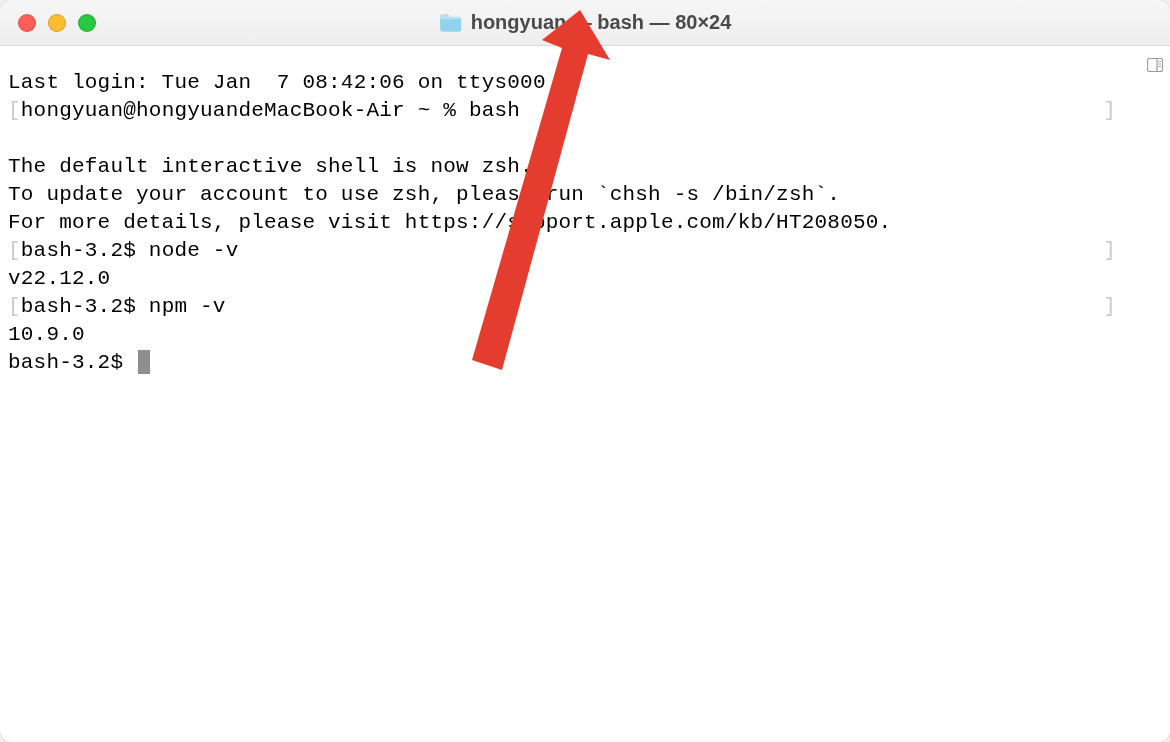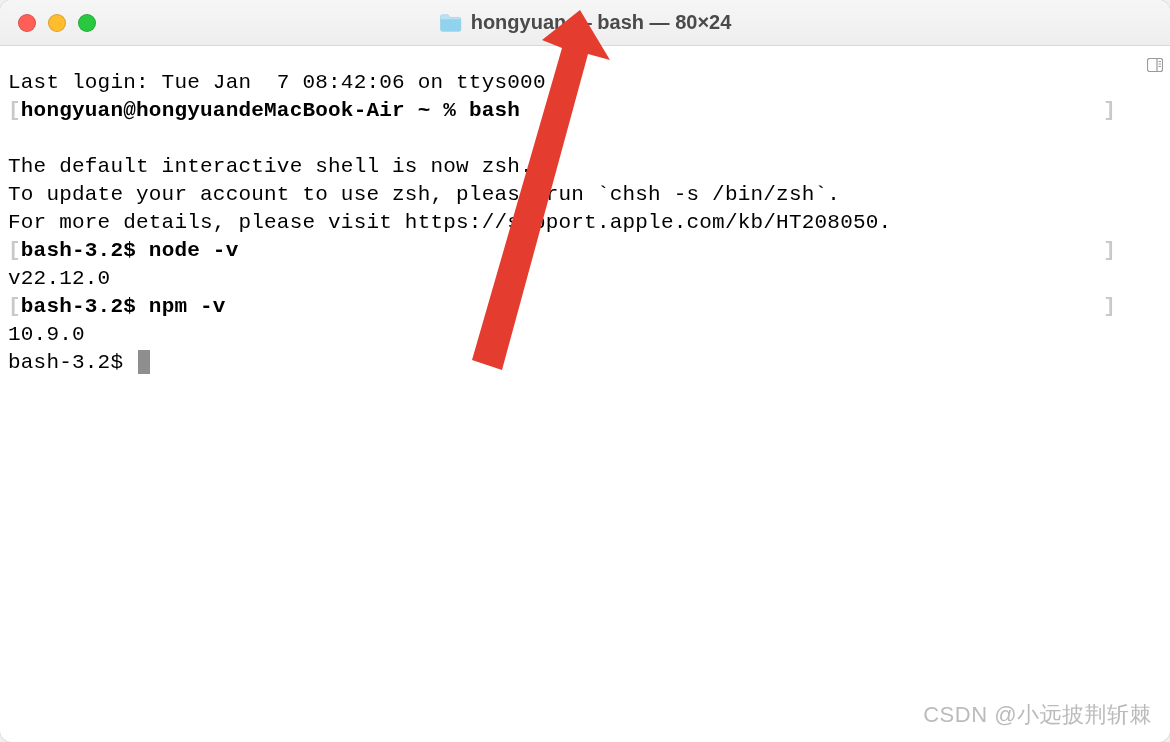--- a/index.html
+++ b/index.html
@@ -81,21 +81,20 @@
       color: #000000;
       white-space: pre;
       letter-spacing: 0.2px;
       position: relative;
       height: calc(100% - 46px);
       margin-top: 13px;
     }
     .term-line { display: block; min-height: 28px; }
     .bracket-r {
       position: relative;
-      font-weight: bold;
     }
     .bracket-r::after {
       content: "]";
       position: absolute;
       right: 46px;
       color: #c9c9c9;
     }
     .bracket-l { color: #c9c9c9; }
     .cursor {
       display: inline-block;
@@ -152,15 +151,14 @@
     </svg>
   </div>
 
   <div class="terminal-body" id="term"><div class="term-line">Last login: Tue Jan  7 08:42:06 on ttys000</div><div class="term-line bracket-r"><span class="bracket-l">[</span><span>hongyuan@hongyuandeMacBook-Air ~ % bash</span></div><div class="term-line">&nbsp;</div><div class="term-line">The default interactive shell is now zsh.</div><div class="term-line">To update your account to use zsh, please run `chsh -s /bin/zsh`.</div><div class="term-line">For more details, please visit https://support.apple.com/kb/HT208050.</div><div class="term-line bracket-r"><span class="bracket-l">[</span><span>bash-3.2$ node -v</span></div><div class="term-line">v22.12.0</div><div class="term-line bracket-r"><span class="bracket-l">[</span><span>bash-3.2$ npm -v</span></div><div class="term-line">10.9.0</div><div class="term-line"><span>bash-3.2$ </span><span class="cursor"></span></div></div>
 
   <svg class="arrow-annotation" style="left:460px; top:10px;" width="160" height="360" viewBox="0 0 160 360">
     <defs></defs>
     <polygon points="120,0 150,50 128,44 42,360 12,350 102,38 82,30" fill="#e43d2f"></polygon>
   </svg>
 
-  <div class="watermark">CSDN @小远披荆斩棘</div>
 
 </div>
 
 </body></html>

